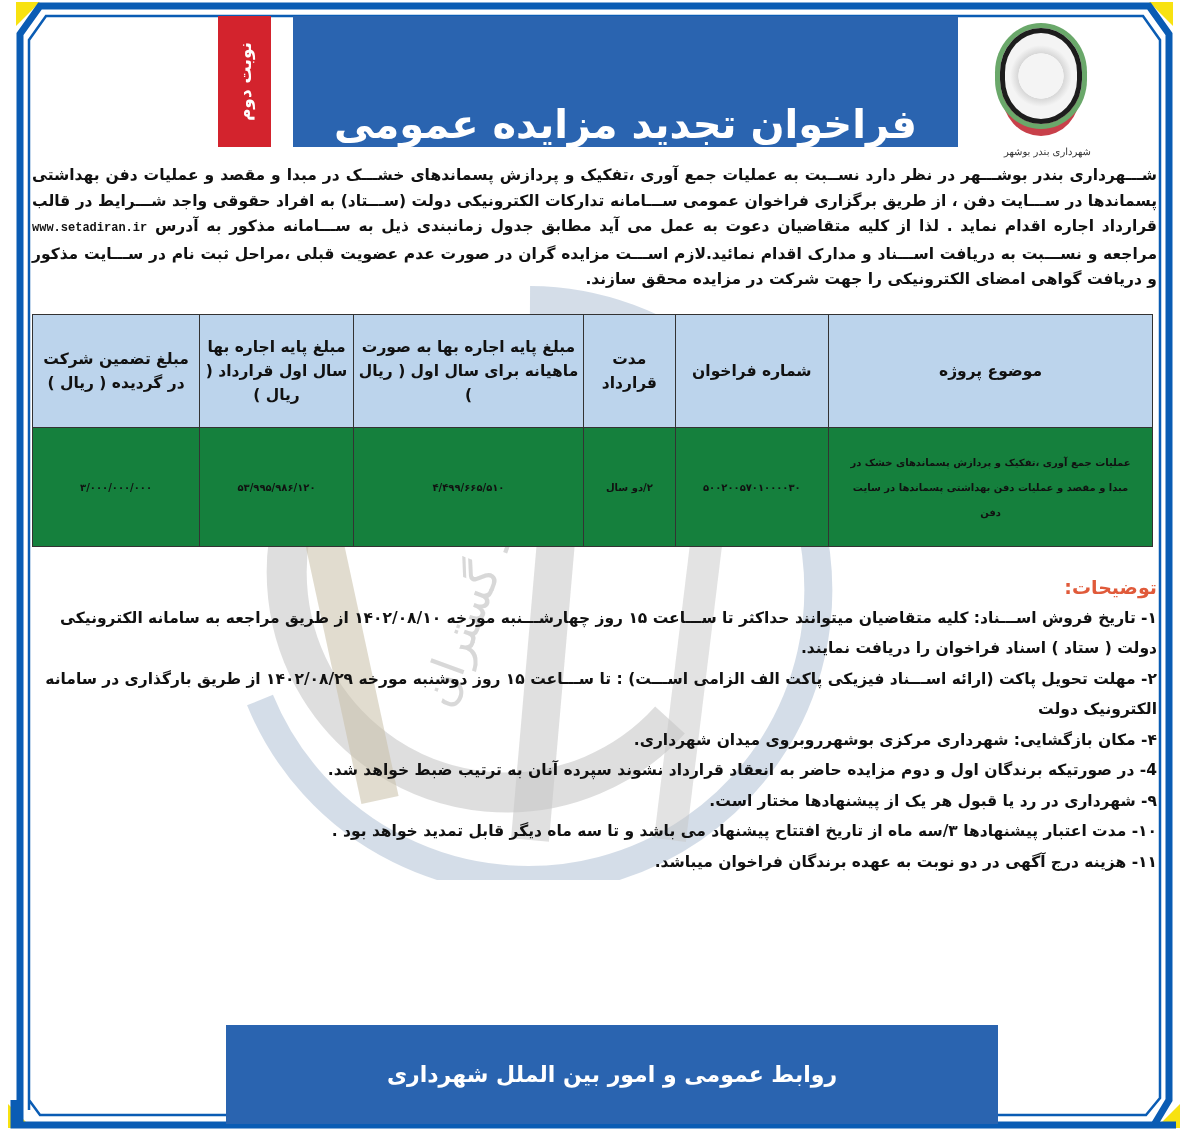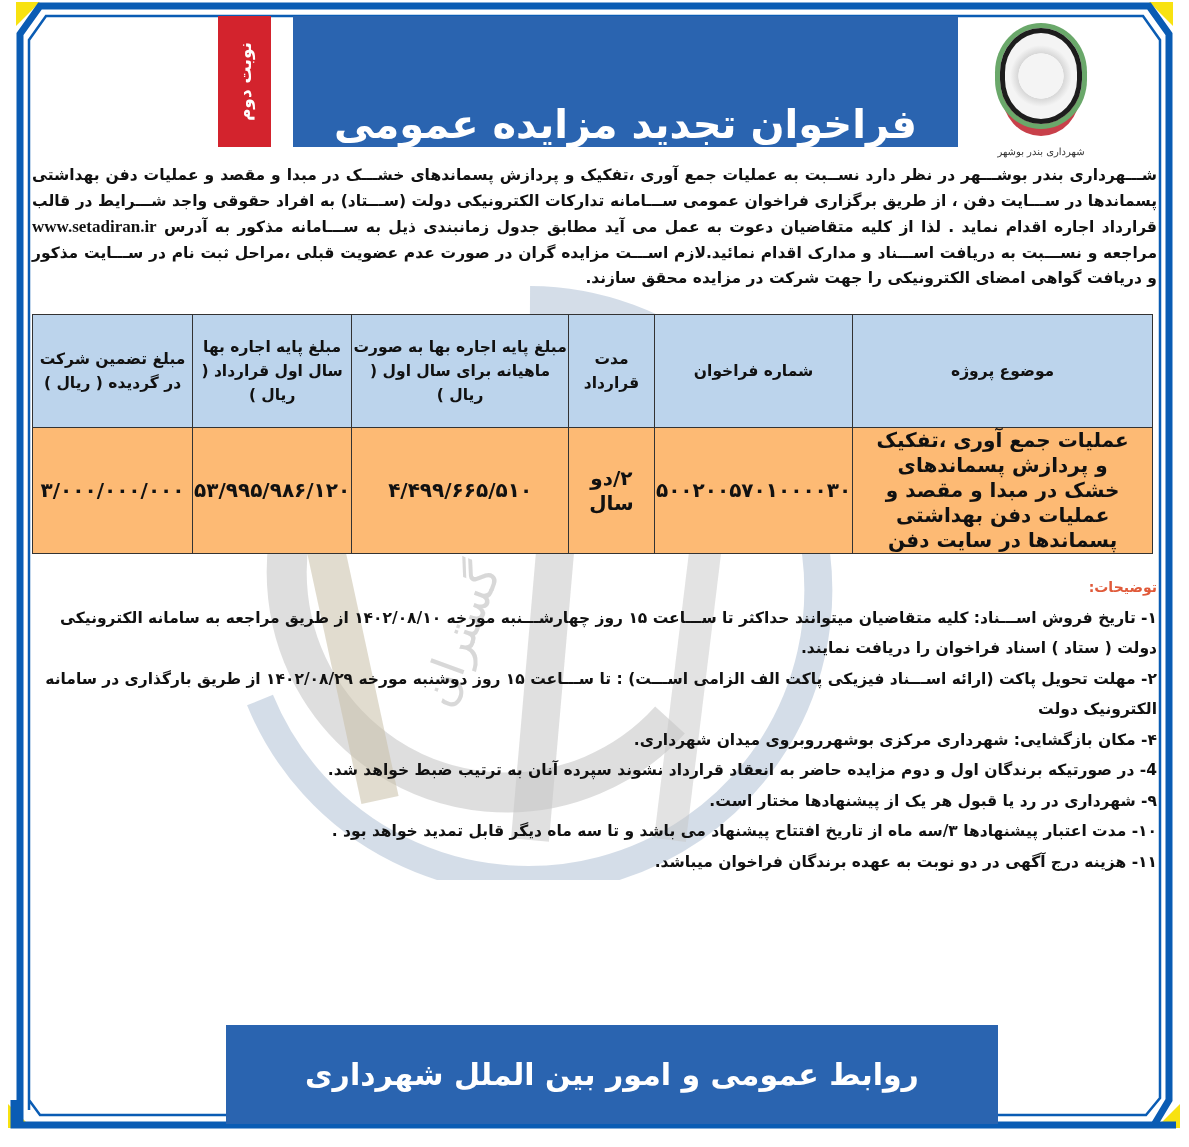--- a/index.html
+++ b/index.html
@@ -2,57 +2,57 @@
 <html><head>
 <meta charset="utf-8">
 <style>
   html, body { margin: 0; padding: 0; background: #ffffff; }
   body { width: 1189px; height: 1147px; position: relative; overflow: hidden;
          font-family: "DejaVu Sans", sans-serif; color: #111; }
   .frame { position: absolute; left: 0; top: 0; width: 1189px; height: 1147px; }
   .page { position: absolute; left: 0; top: 0; width: 1189px; height: 1147px; direction: rtl; }
 
   
-  .logo { position: absolute; right: 98px; top: 20px; width: 100px; height: 140px; text-align: center; }
+  .logo { position: absolute; right: 98px; top: 20px; width: 100px; height: 140px; text-align: right; }
   .logo-emblem { width: 72px; height: 86px; margin: 8px auto 0; border-radius: 50%/46%;
                  border: 5px solid #1d1d1d; background: radial-gradient(circle, #f4f4f4 40%, #d8d8d8 41%, #f4f4f4 55%);
                  box-shadow: 0 0 0 5px #6aa86a, 0 14px 0 -2px #c8404a; position: relative; }
   .logo-caption { font-size: 10px; color: #333; margin-top: 22px; font-family: "DejaVu Serif", serif; }
   .title-bar { position: absolute; left: 255px; top: 16px; width: 665px; height: 131px;
                background: #2a64b0; display: flex; align-items: flex-end; justify-content: center; margin-left: 38px; }
   .title-text { color: #fff; font-size: 40px; font-weight: bold; font-family: "DejaVu Sans", sans-serif; }
   .badge { position: absolute; left: 218px; top: 16px; width: 53px; height: 131px; background: #d3232d;
            display: flex; align-items: center; justify-content: center; }
   .badge-text { color: #fff; font-size: 17px; font-weight: bold; writing-mode: vertical-rl;
                 transform: rotate(180deg); white-space: nowrap; }
 
   
   .watermark { position: absolute; left: 150px; top: 280px; width: 700px; height: 600px; pointer-events: none; }
 
   
   .intro { position: absolute; right: 32px; left: 32px; top: 163px; font-size: 15.5px; line-height: 25.5px;
            font-weight: bold; text-align: justify; text-align-last: right; }
-  .url { font-family: Liberation Serif, serif; font-size: 17px; font-weight: bold; direction: ltr; unicode-bidi: embed; }
+  .url { font-family: Liberation Mono, monospace; font-size: 12px; font-weight: bold; direction: ltr; unicode-bidi: embed; }
 
   
   .tbl { position: absolute; left: 32px; top: 314px; width: 1121px; border-collapse: collapse; direction: rtl; }
   .tbl th, .tbl td { border: 1.5px solid #333; text-align: center; font-weight: bold; }
   .tbl th { background: #bcd4ec; height: 110px; font-size: 15.5px; line-height: 24px; vertical-align: middle; }
-  .tbl td { background: #fdba74; height: 116px; font-size: 20px; line-height: 25px; }
+  .tbl td { background: #15803d; height: 116px; font-size: 10px; line-height: 25px; }
   .num { font-size: 17px; letter-spacing: 0.5px; }
 
   
   .notes { position: absolute; right: 32px; left: 40px; top: 572px; font-size: 15.5px; line-height: 30.5px; font-weight: bold; }
-  .notes-title { color: #e05a3a; font-size: 14px; }
+  .notes-title { color: #e05a3a; font-size: 19px; }
   .note { display: block; }
 
   
   .footer-bar { position: absolute; left: 226px; top: 1025px; width: 772px; height: 99px; background: #2a64b0;
                 display: flex; align-items: center; justify-content: center; }
-  .footer-text { color: #fff; font-size: 30px; font-weight: bold; }
+  .footer-text { color: #fff; font-size: 22px; font-weight: bold; }
 </style>
 </head>
 <body>
 
 <svg class="frame" viewBox="0 0 1189 1147" xmlns="http://www.w3.org/2000/svg">
 
   <polygon points="16,2 40,2 16,26" fill="#f8e210"></polygon>
   <polygon points="1149,2 1173,2 1173,26" fill="#f8e210"></polygon>
   <polygon points="8,1104 8,1128 32,1128" fill="#f8e210"></polygon>
   <polygon points="1180,1104 1180,1128 1156,1128" fill="#f8e210"></polygon>

